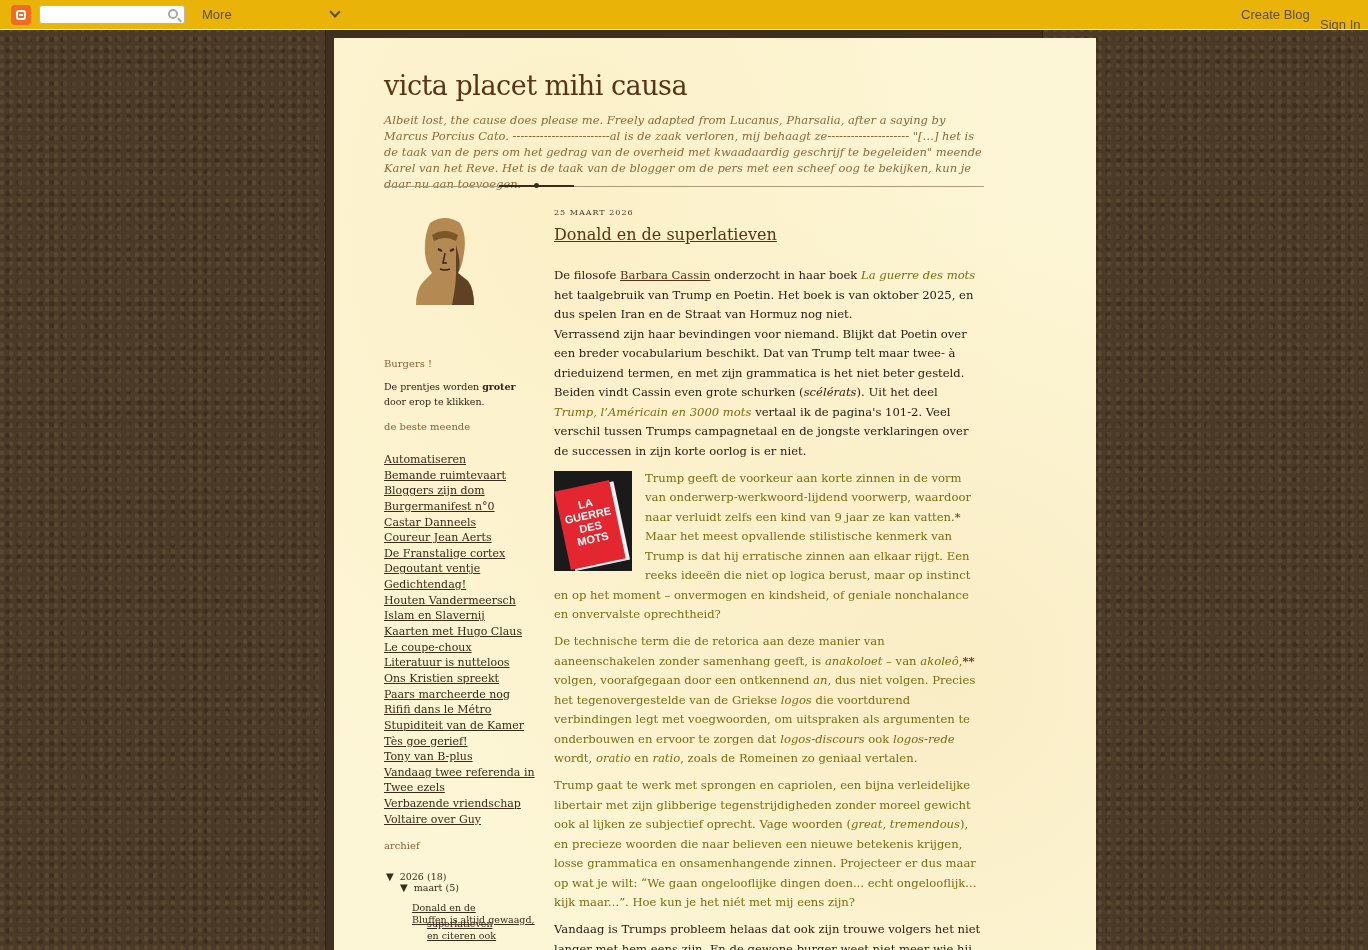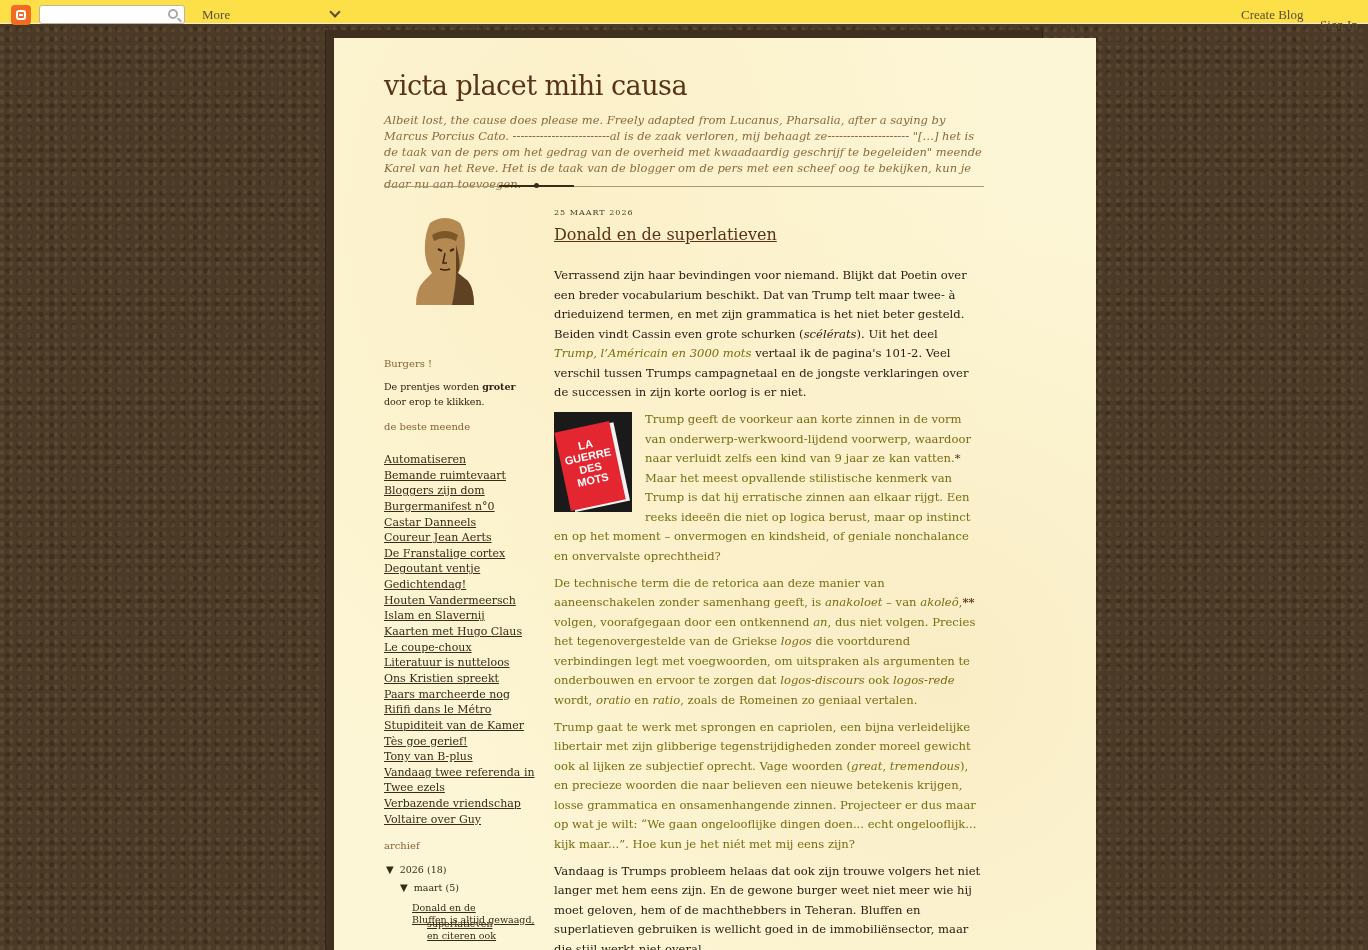--- a/index.html
+++ b/index.html
@@ -9,24 +9,24 @@
     background: #4a3a27;
     background-image:
       radial-gradient(circle at 20% 30%, rgba(120,95,65,0.35) 0 2px, transparent 3px),
       radial-gradient(circle at 70% 60%, rgba(30,20,10,0.3) 0 2px, transparent 3px);
     background-size: 9px 9px, 11px 11px;
     font-family: "DejaVu Serif", serif;
     position: relative;
   }
   
   .navbar {
-    position: absolute; top: 0; left: 0; width: 1368px; height: 24px;
-    background: #fde047;
+    position: absolute; top: 0; left: 0; width: 1368px; height: 30px;
+    background: #eab308;
     border-bottom: 1px solid #f3ead7;
-    font-family: Liberation Serif, serif;
+    font-family: Liberation Sans, sans-serif;
     font-size: 13px; color: #5a4d3a;
   }
   .blogger-logo {
     position: absolute; left: 11px; top: 5px; width: 20px; height: 20px;
     background: #f26b21; border-radius: 4px;
   }
   .blogger-logo .b-mark {
     position: absolute; left: 5px; top: 5px; width: 10px; height: 10px;
     border: 2px solid #fff; border-radius: 3px;
   }
@@ -205,37 +205,38 @@
       <li><a href="#">Tès goe gerief!</a></li>
       <li><a href="#">Tony van B-plus</a></li>
       <li><a href="#">Vandaag twee referenda in</a></li>
       <li><a href="#">Twee ezels</a></li>
       <li><a href="#">Verbazende vriendschap</a></li>
       <li><a href="#">Voltaire over Guy</a></li>
     </ul>
 
     <h2 class="side-h" style="top:627px">archief</h2>
     <div class="archive">
-      <div class="row" style="left:2px; top:5px;">
+      <div class="row" style="left:2px; top:12px;">
         <span class="tri">▼</span><span>2026</span> <span>(18)</span>
       </div>
       <div class="row" style="left:16px; top:23px;">
         <span class="tri">▼</span><span>maart</span> <span>(5)</span>
       </div>
       <div class="post" style="top:41px;"><a href="#">Donald en de superlatieven</a></div>
       <div class="post" style="top:53px;"><a href="#">Bluffen is altijd gewaagd, en citeren ook</a></div>
 
     </div>
   </div>
 
   <div class="main">
     <div class="post-date">25 MAART 2026</div>
     <h3 class="post-title"><a href="#">Donald en de superlatieven</a></h3>
 
     <div class="post-body">
+      <p><span>De filosofe </span><a href="#">Barbara Cassin</a><span> onderzocht in haar boek </span><i class="olive">La guerre des mots</i><span> het taalgebruik van Trump en Poetin. Het boek is van oktober 2025, en dus spelen Iran en de Straat van Hormuz nog niet.</span></p>
       <p><span>Verrassend zijn haar bevindingen voor niemand. Blijkt dat Poetin over een breder vocabularium beschikt. Dat van Trump telt maar twee- à drieduizend termen, en met zijn grammatica is het niet beter gesteld. Beiden vindt Cassin even grote schurken (</span><i>scélérats</i><span>). Uit het deel </span><i class="olive">Trump, l’Américain en 3000 mots</i><span> vertaal ik de pagina's 101-2. Veel verschil tussen Trumps campagnetaal en de jongste verklaringen over de successen in zijn korte oorlog is er niet.</span></p>
       <div class="para-gap"></div>
       <p class="olive">
         <span class="book">
             <span class="book-cover"><span>LA</span><br><span>GUERRE</span><br><span>DES MOTS</span></span>
           </span>
         <span>Trump geeft de voorkeur aan korte zinnen in de vorm van onderwerp-werkwoord-lijdend voorwerp, waardoor naar verluidt zelfs een kind van 9 jaar ze kan vatten.</span><a href="#" class="fn" style="text-decoration:none">*</a><span> Maar het meest opvallende stilistische kenmerk van Trump is dat hij erratische zinnen aan elkaar rijgt. Een reeks ideeën die niet op logica berust, maar op instinct en op het moment – onvermogen en kindsheid, of geniale nonchalance en onvervalste oprechtheid?</span>
       </p>
       <div class="para-gap"></div>
       <p class="olive"><span>De technische term die de retorica aan deze manier van aaneenschakelen zonder samenhang geeft, is </span><i>anakoloet</i><span> – van </span><i>akoleô</i><span>,</span><a href="#" class="fn" style="text-decoration:none;font-weight:bold">**</a><span> volgen, voorafgegaan door een ontkennend </span><i>an</i><span>, dus niet volgen. Precies het tegenovergestelde van de Griekse </span><i>logos</i><span> die voortdurend verbindingen legt met voegwoorden, om uitspraken als argumenten te onderbouwen en ervoor te zorgen dat </span><i>logos-discours</i><span> ook </span><i>logos-rede</i><span> wordt, </span><i>oratio</i><span> en </span><i>ratio</i><span>, zoals de Romeinen zo geniaal vertalen.</span></p>

